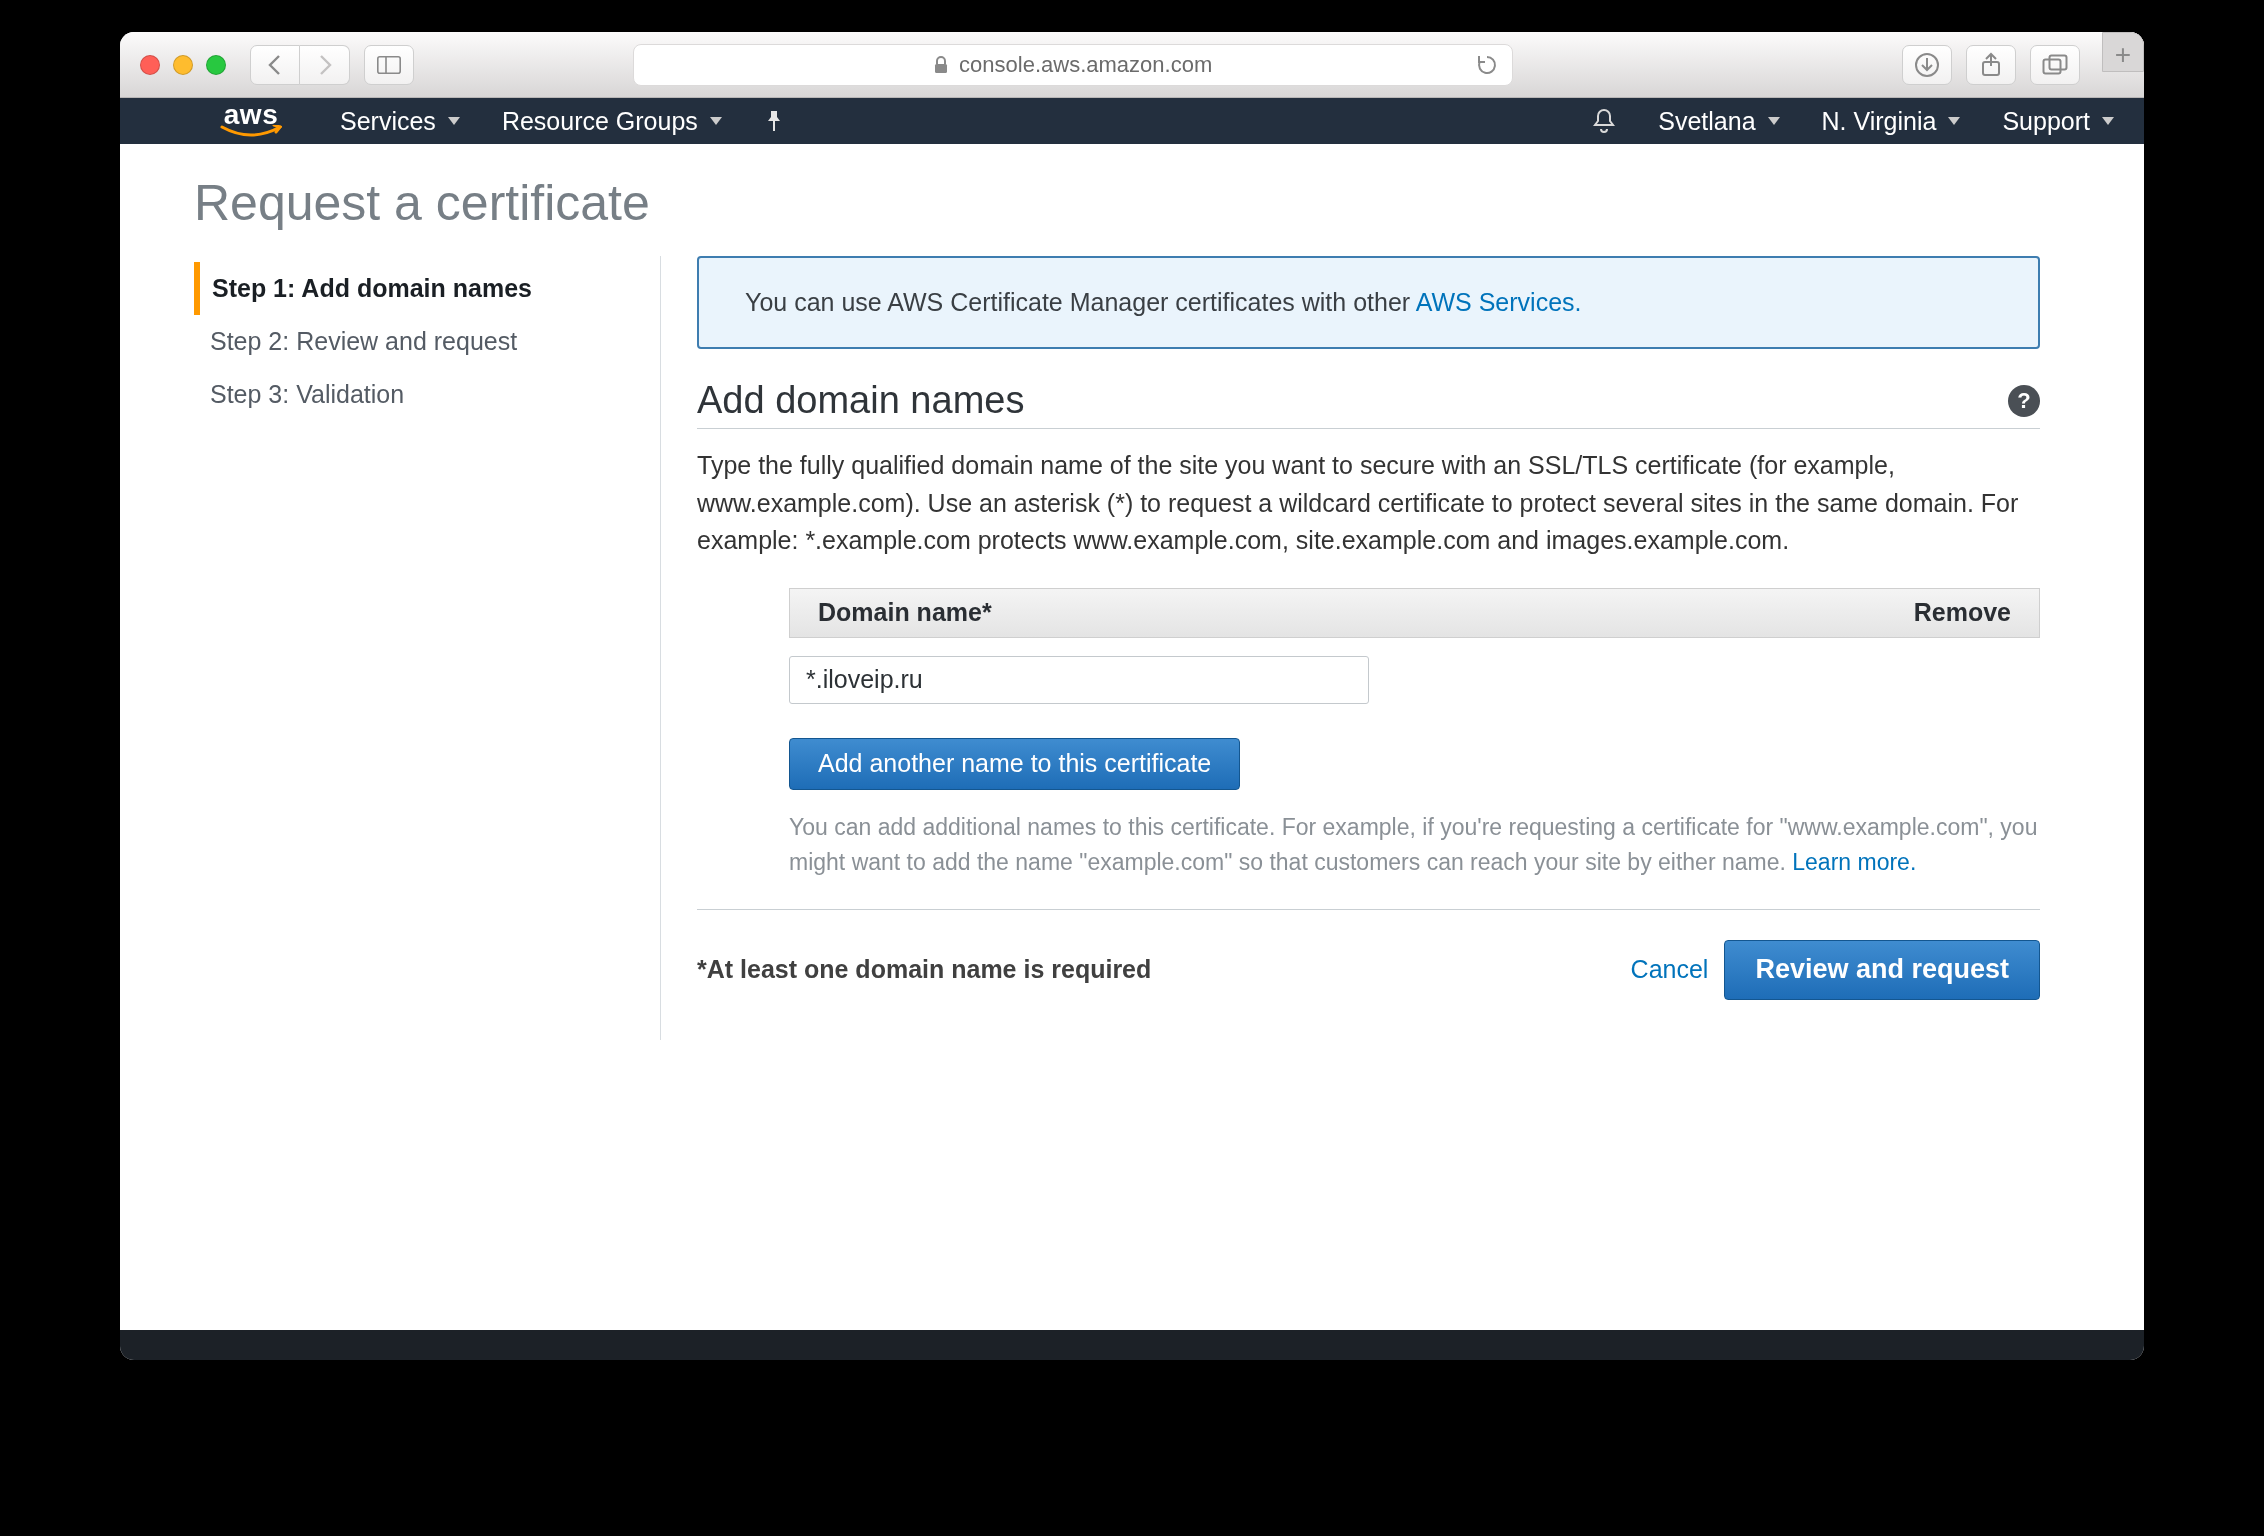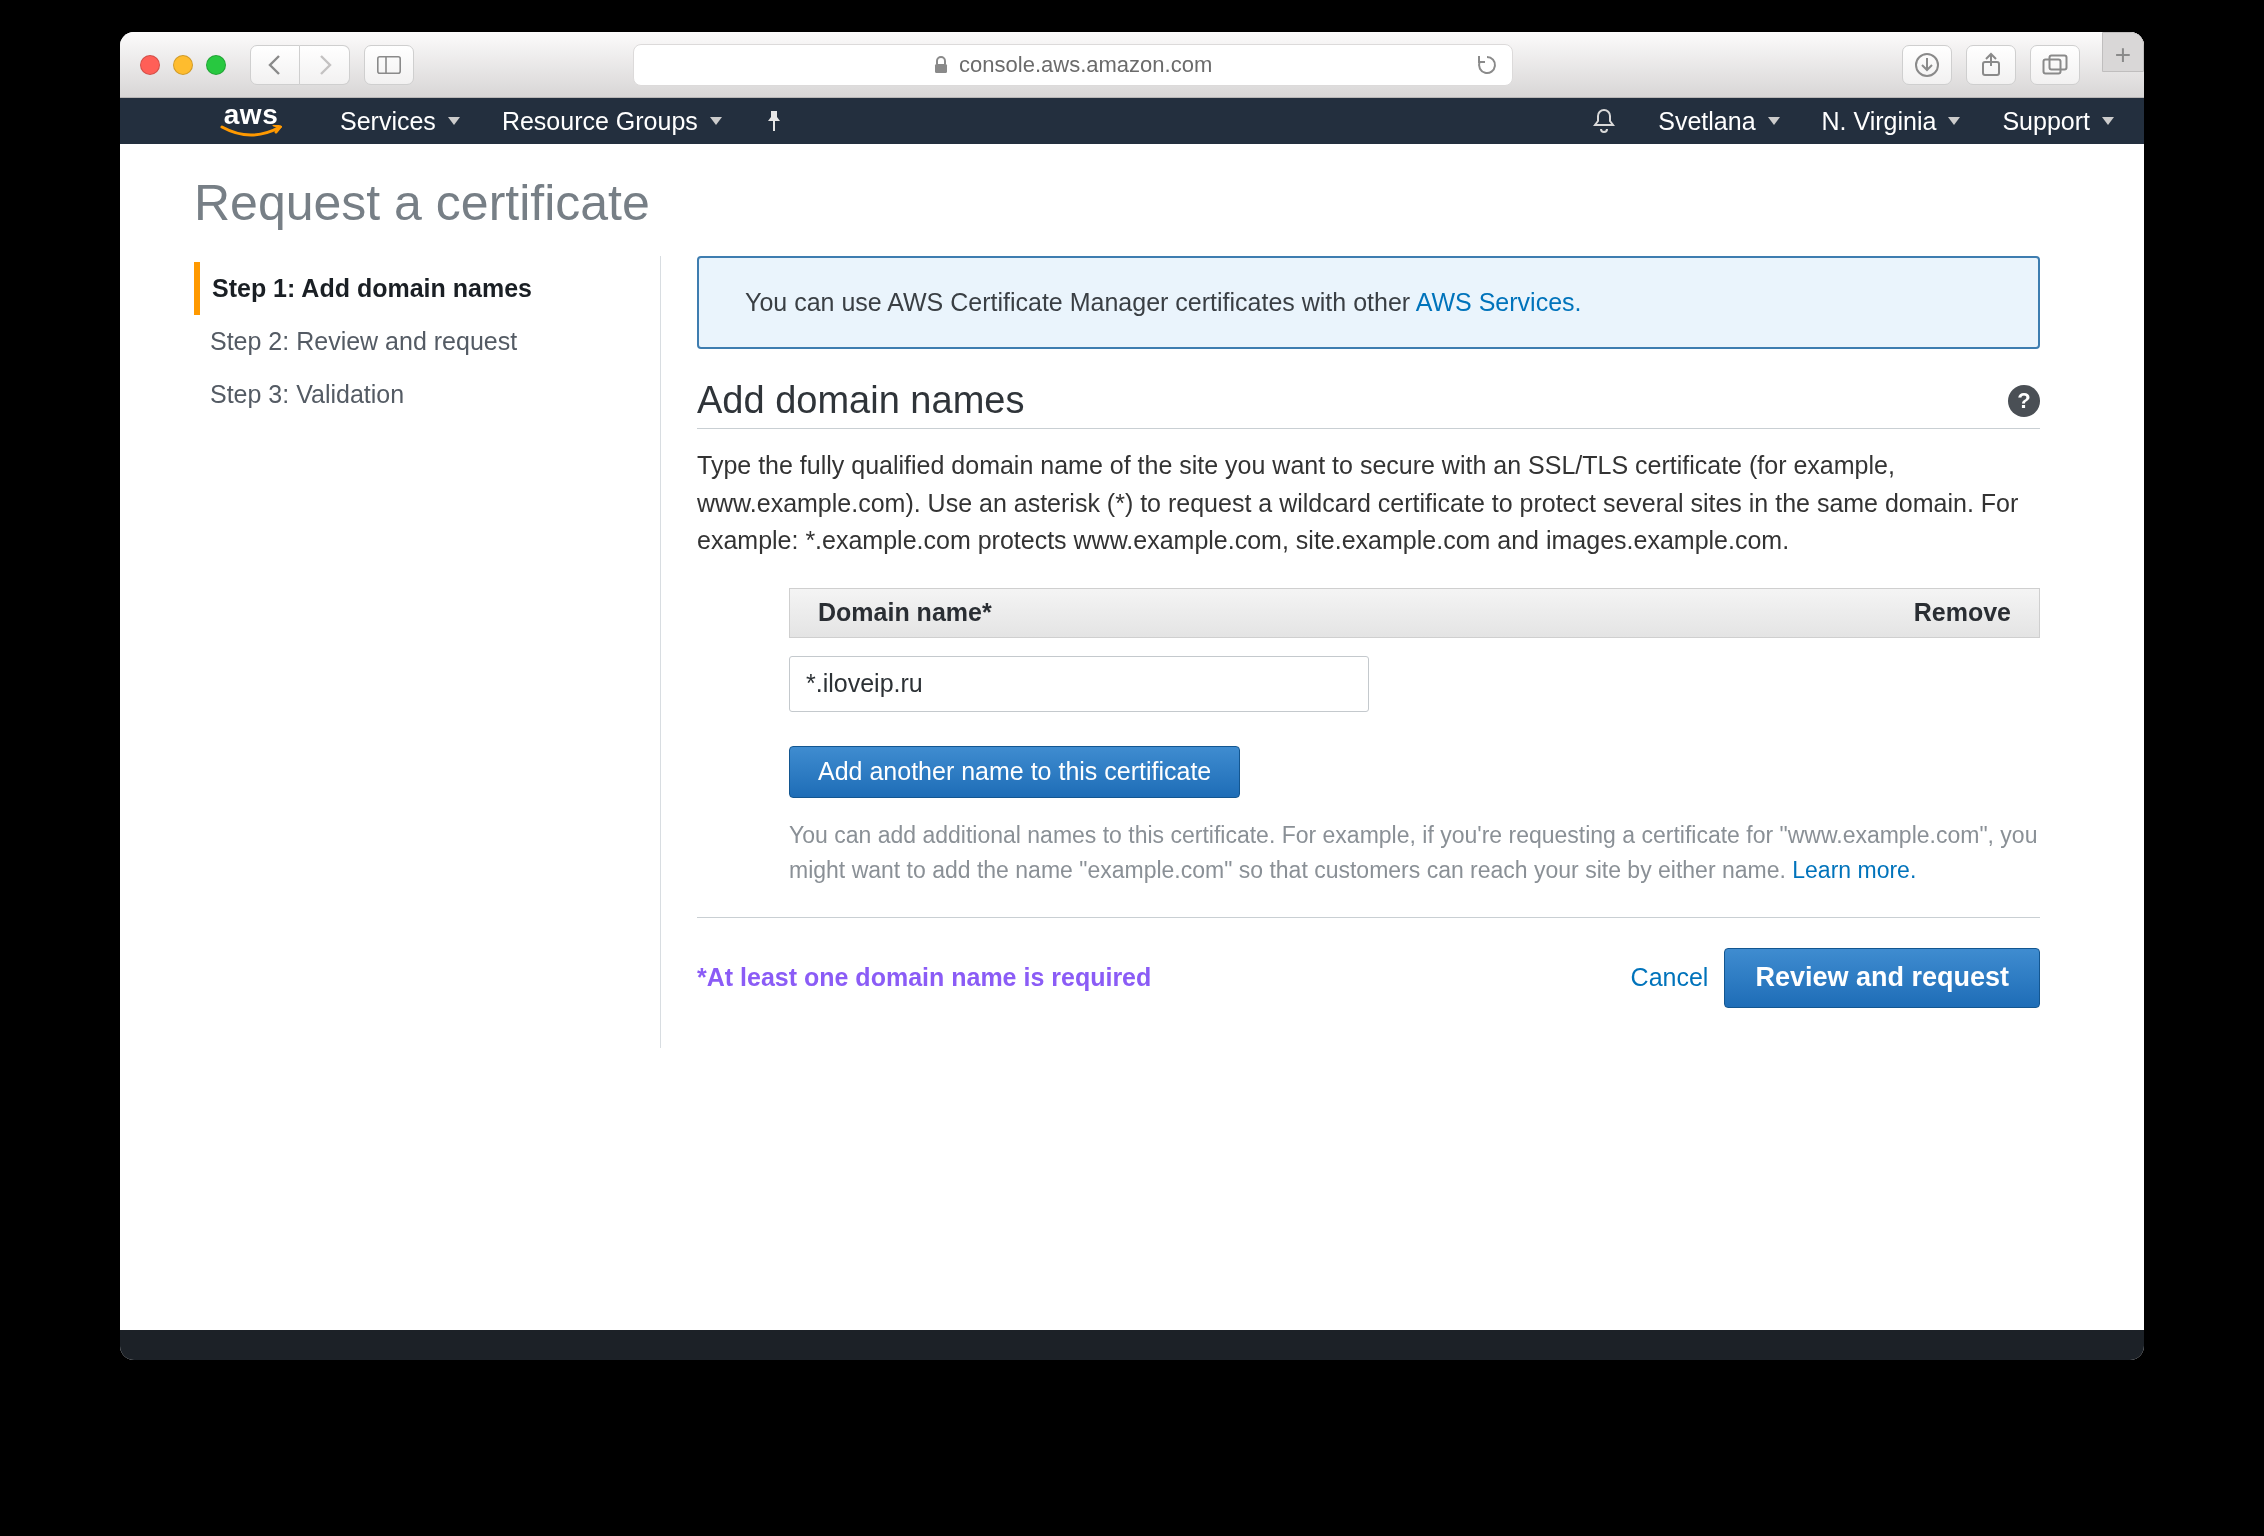--- a/index.html
+++ b/index.html
@@ -73,28 +73,28 @@
 
   .section-head{display:flex; align-items:center; justify-content:space-between; margin-top:30px; border-bottom:1px solid var(--rule); padding-bottom:6px;}
   .section-head h2{font-size:38px; font-weight:400; color:#2f3439; margin:0;}
 
   .section-desc{font-size:25px; color:var(--body-text); line-height:1.5; margin:18px 0 28px;}
 
   .domain-area{margin:0 0 0 92px;}
   .dom-header{display:flex; align-items:center; background:linear-gradient(#f4f4f4,#e4e4e4); border:1px solid #cfcfcf; height:50px; padding:0 28px; justify-content:space-between;}
   .dom-header .lbl{font-size:25px; font-weight:700; color:#2a2e33;}
   .dom-row{margin-top:18px; display:flex; align-items:center;}
-  .dom-row input{width:580px; height:56px; border:1px solid #c4c9cd; border-radius:3px; padding:0 16px; font-size:25px; color:#2c3135;}
+  .dom-row input{width:580px; height:48px; border:1px solid #c4c9cd; border-radius:3px; padding:0 16px; font-size:25px; color:#2c3135;}
 
   .primary-btn{margin-top:34px; display:inline-flex; align-items:center; height:52px; padding:0 28px; background:linear-gradient(#3f8cd0,var(--primary-btn)); border:1px solid var(--primary-btn-border); color:#fff; font-weight:400; font-size:25px; border-radius:4px; cursor:pointer;}
   .hint{font-size:23px; color:#8a9096; margin-top:20px; line-height:1.55;}
   .hint a{color:var(--link); text-decoration:none;}
 
   .footer-row{margin-top:28px; border-top:1px solid var(--rule); padding-top:30px; display:flex; align-items:center;}
-  .footer-row .req{font-size:25px; font-weight:700; color:#8b5cf6;}
+  .footer-row .req{font-size:25px; font-weight:700; color:#404040;}
   .footer-actions{margin-left:auto; display:flex; align-items:center; gap:16px;}
   .link-cancel{color:var(--link); font-size:25px; cursor:pointer;}
   .btn-review{display:inline-flex; align-items:center; height:60px; padding:0 30px; background:linear-gradient(#3f8cd0,var(--primary-btn)); border:1px solid var(--primary-btn-border); color:#fff; font-weight:700; font-size:27px; border-radius:4px; cursor:pointer;}
 
   
   .bottom-bar{position:absolute; left:0; right:0; bottom:0; height:30px; background:#1c2127;}
   .help-icon{width:32px;height:32px;border-radius:50%;background:#4a4f55;color:#fff;display:flex;align-items:center;justify-content:center;font-weight:700;font-size:22px;}
 </style>
 </head>
 <body>

